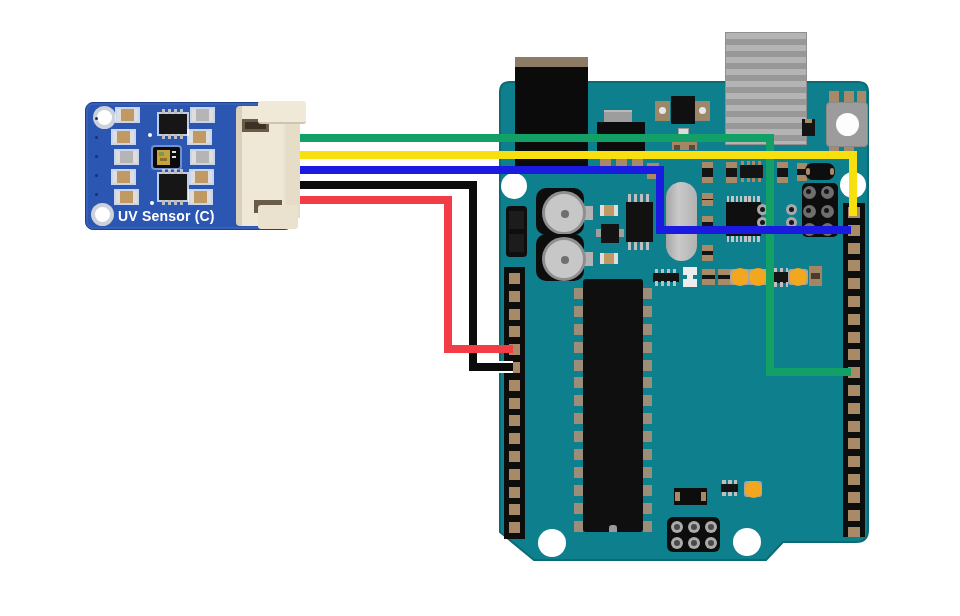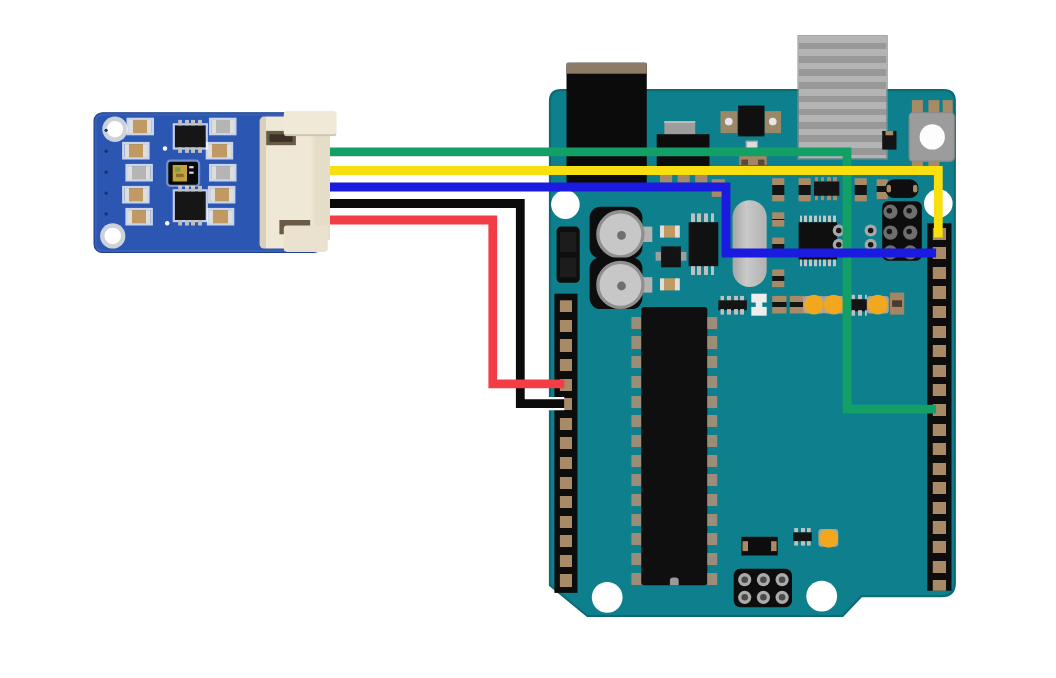--- a/index.html
+++ b/index.html
@@ -312,20 +312,21 @@
           <div class="abs" style="left:2px;top:2px;width:5px;height:4px;background:#7a9c48;"></div>
           <div class="abs" style="left:3px;top:8px;width:7px;height:3px;background:#8a6f2a;"></div>
         </div>
         <div class="abs" style="left:19px;top:4px;width:4px;height:2px;background:#ddd;"></div>
         <div class="abs" style="left:19px;top:9px;width:4px;height:2px;background:#ddd;"></div>
       </div>
 
       <div class="abs r50" style="left:62px;top:30px;width:4px;height:4px;background:#fff;"></div>
       <div class="abs r50" style="left:64px;top:98px;width:4px;height:4px;background:#fff;"></div>
 
+      <div class="abs sensor-label" style="left:32px;top:105px;width:160px;height:18px;">UV Sensor (C)</div>
     </div>
 
     <div class="abs" style="left:236px;top:106px;width:54px;height:120px;border-radius:4px;background:linear-gradient(90deg,#d9cfba 0 6px,var(--connector-cream,#efe8d7) 6px 85%,#e2d9c4);"></div>
     <div class="abs" style="left:286px;top:112px;width:14px;height:106px;background:#e6ddc8;"></div>
     <div class="abs" style="left:242px;top:119px;width:27px;height:13px;background:#6a5b46;">
         <div class="abs" style="left:3px;top:3px;width:21px;height:7px;background:#3b3225;"></div>
       </div>
     <div class="abs" style="left:254px;top:200px;width:28px;height:13px;background:#6a5b46;"></div>
     <div class="abs" style="left:258px;top:101px;width:48px;height:23px;background:#f0e9d8;border-bottom:2px solid #cfc5ae;border-radius:3px;box-sizing:border-box;"></div>
     <div class="abs" style="left:258px;top:205px;width:40px;height:24px;background:#eae2cf;border-radius:3px;"></div>

